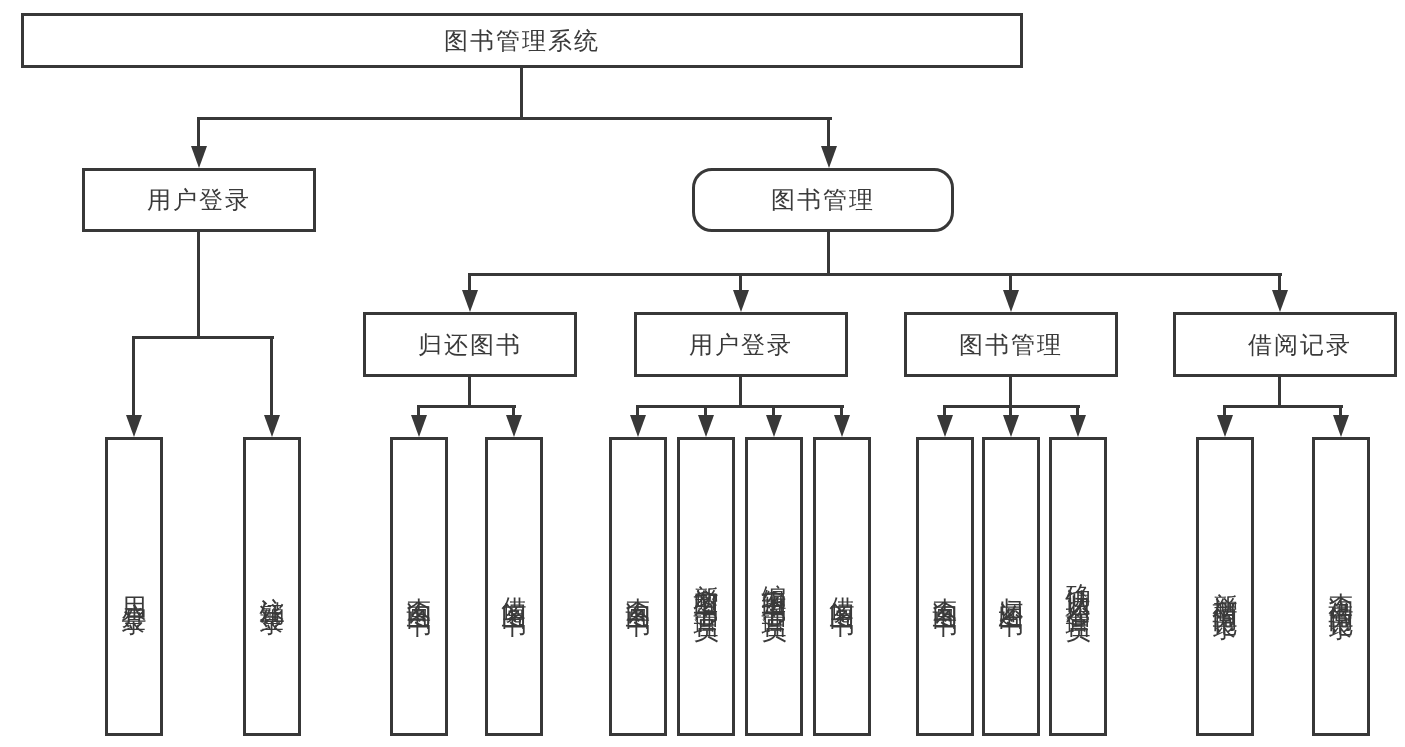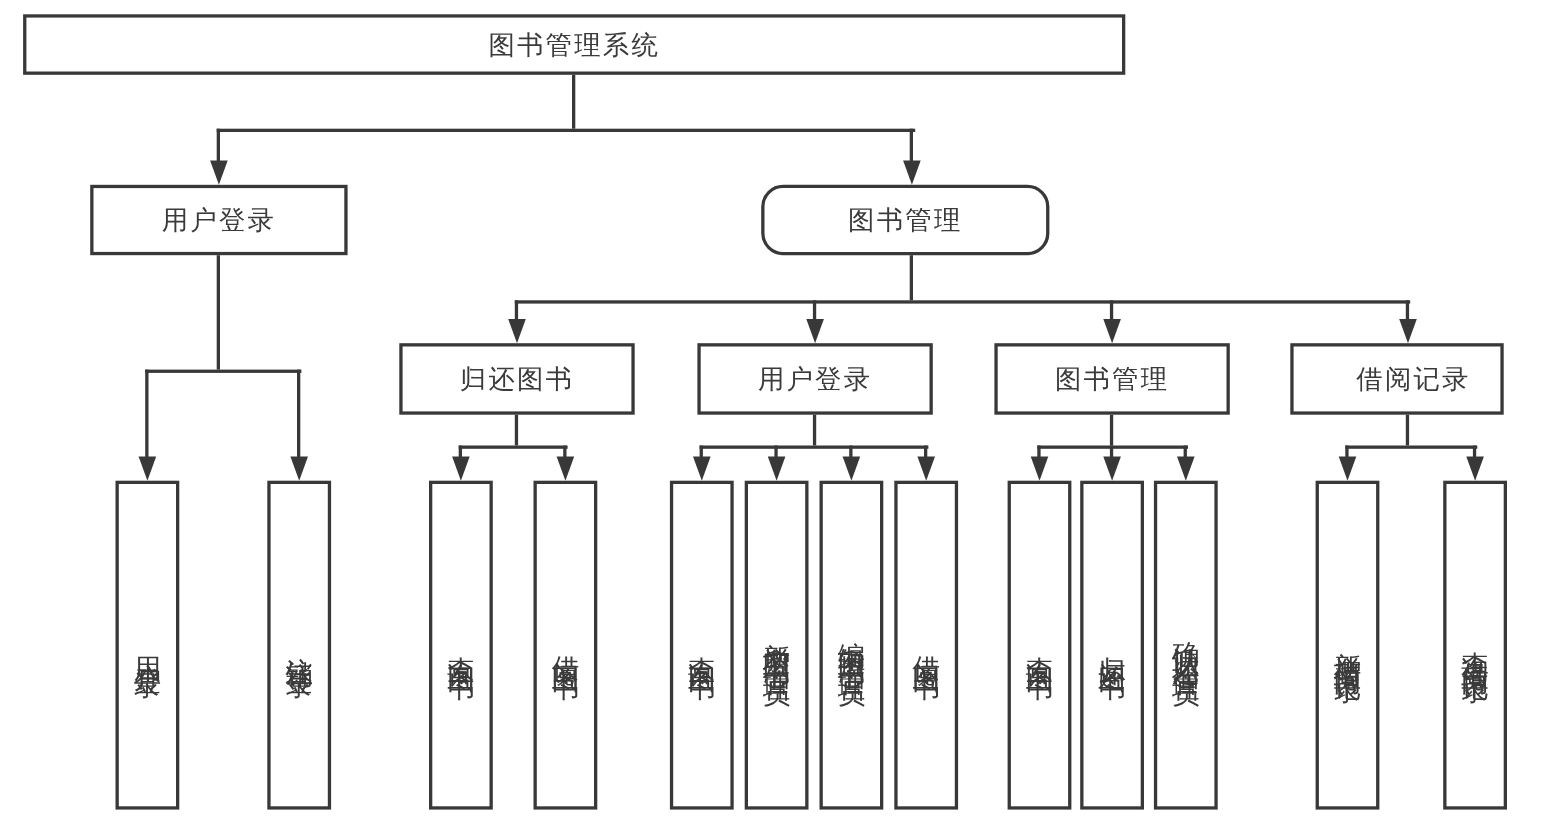--- a/index.html
+++ b/index.html
@@ -86,21 +86,21 @@
 
   <div class="box hbox" style="left:363px;top:312px;width:214px;height:65px;">
     <span>归还图书</span>
   </div>
   <div class="box hbox" style="left:634px;top:312px;width:214px;height:65px;">
     <span>用户登录</span>
   </div>
   <div class="box hbox" style="left:904px;top:312px;width:214px;height:65px;">
     <span>图书管理</span>
   </div>
-  <div class="box hbox" style="left:1173px;top:312px;width:194px;height:65px;padding-left:30px;">
+  <div class="box hbox" style="left:1173px;top:312px;width:224px;height:65px;padding-left:30px;">
     <span>借阅记录</span>
   </div>
 
   <div class="vl" style="left:468px;top:377px;width:3px;height:28px;"></div>
   <div class="hl" style="left:417px;top:405px;width:99px;height:3px;"></div>
   <div class="vl" style="left:417px;top:405px;width:3px;height:12px;"></div>
   <div class="ah" style="left:411px;top:415px;"></div>
   <div class="vl" style="left:512px;top:405px;width:3px;height:12px;"></div>
   <div class="ah" style="left:506px;top:415px;"></div>
 

